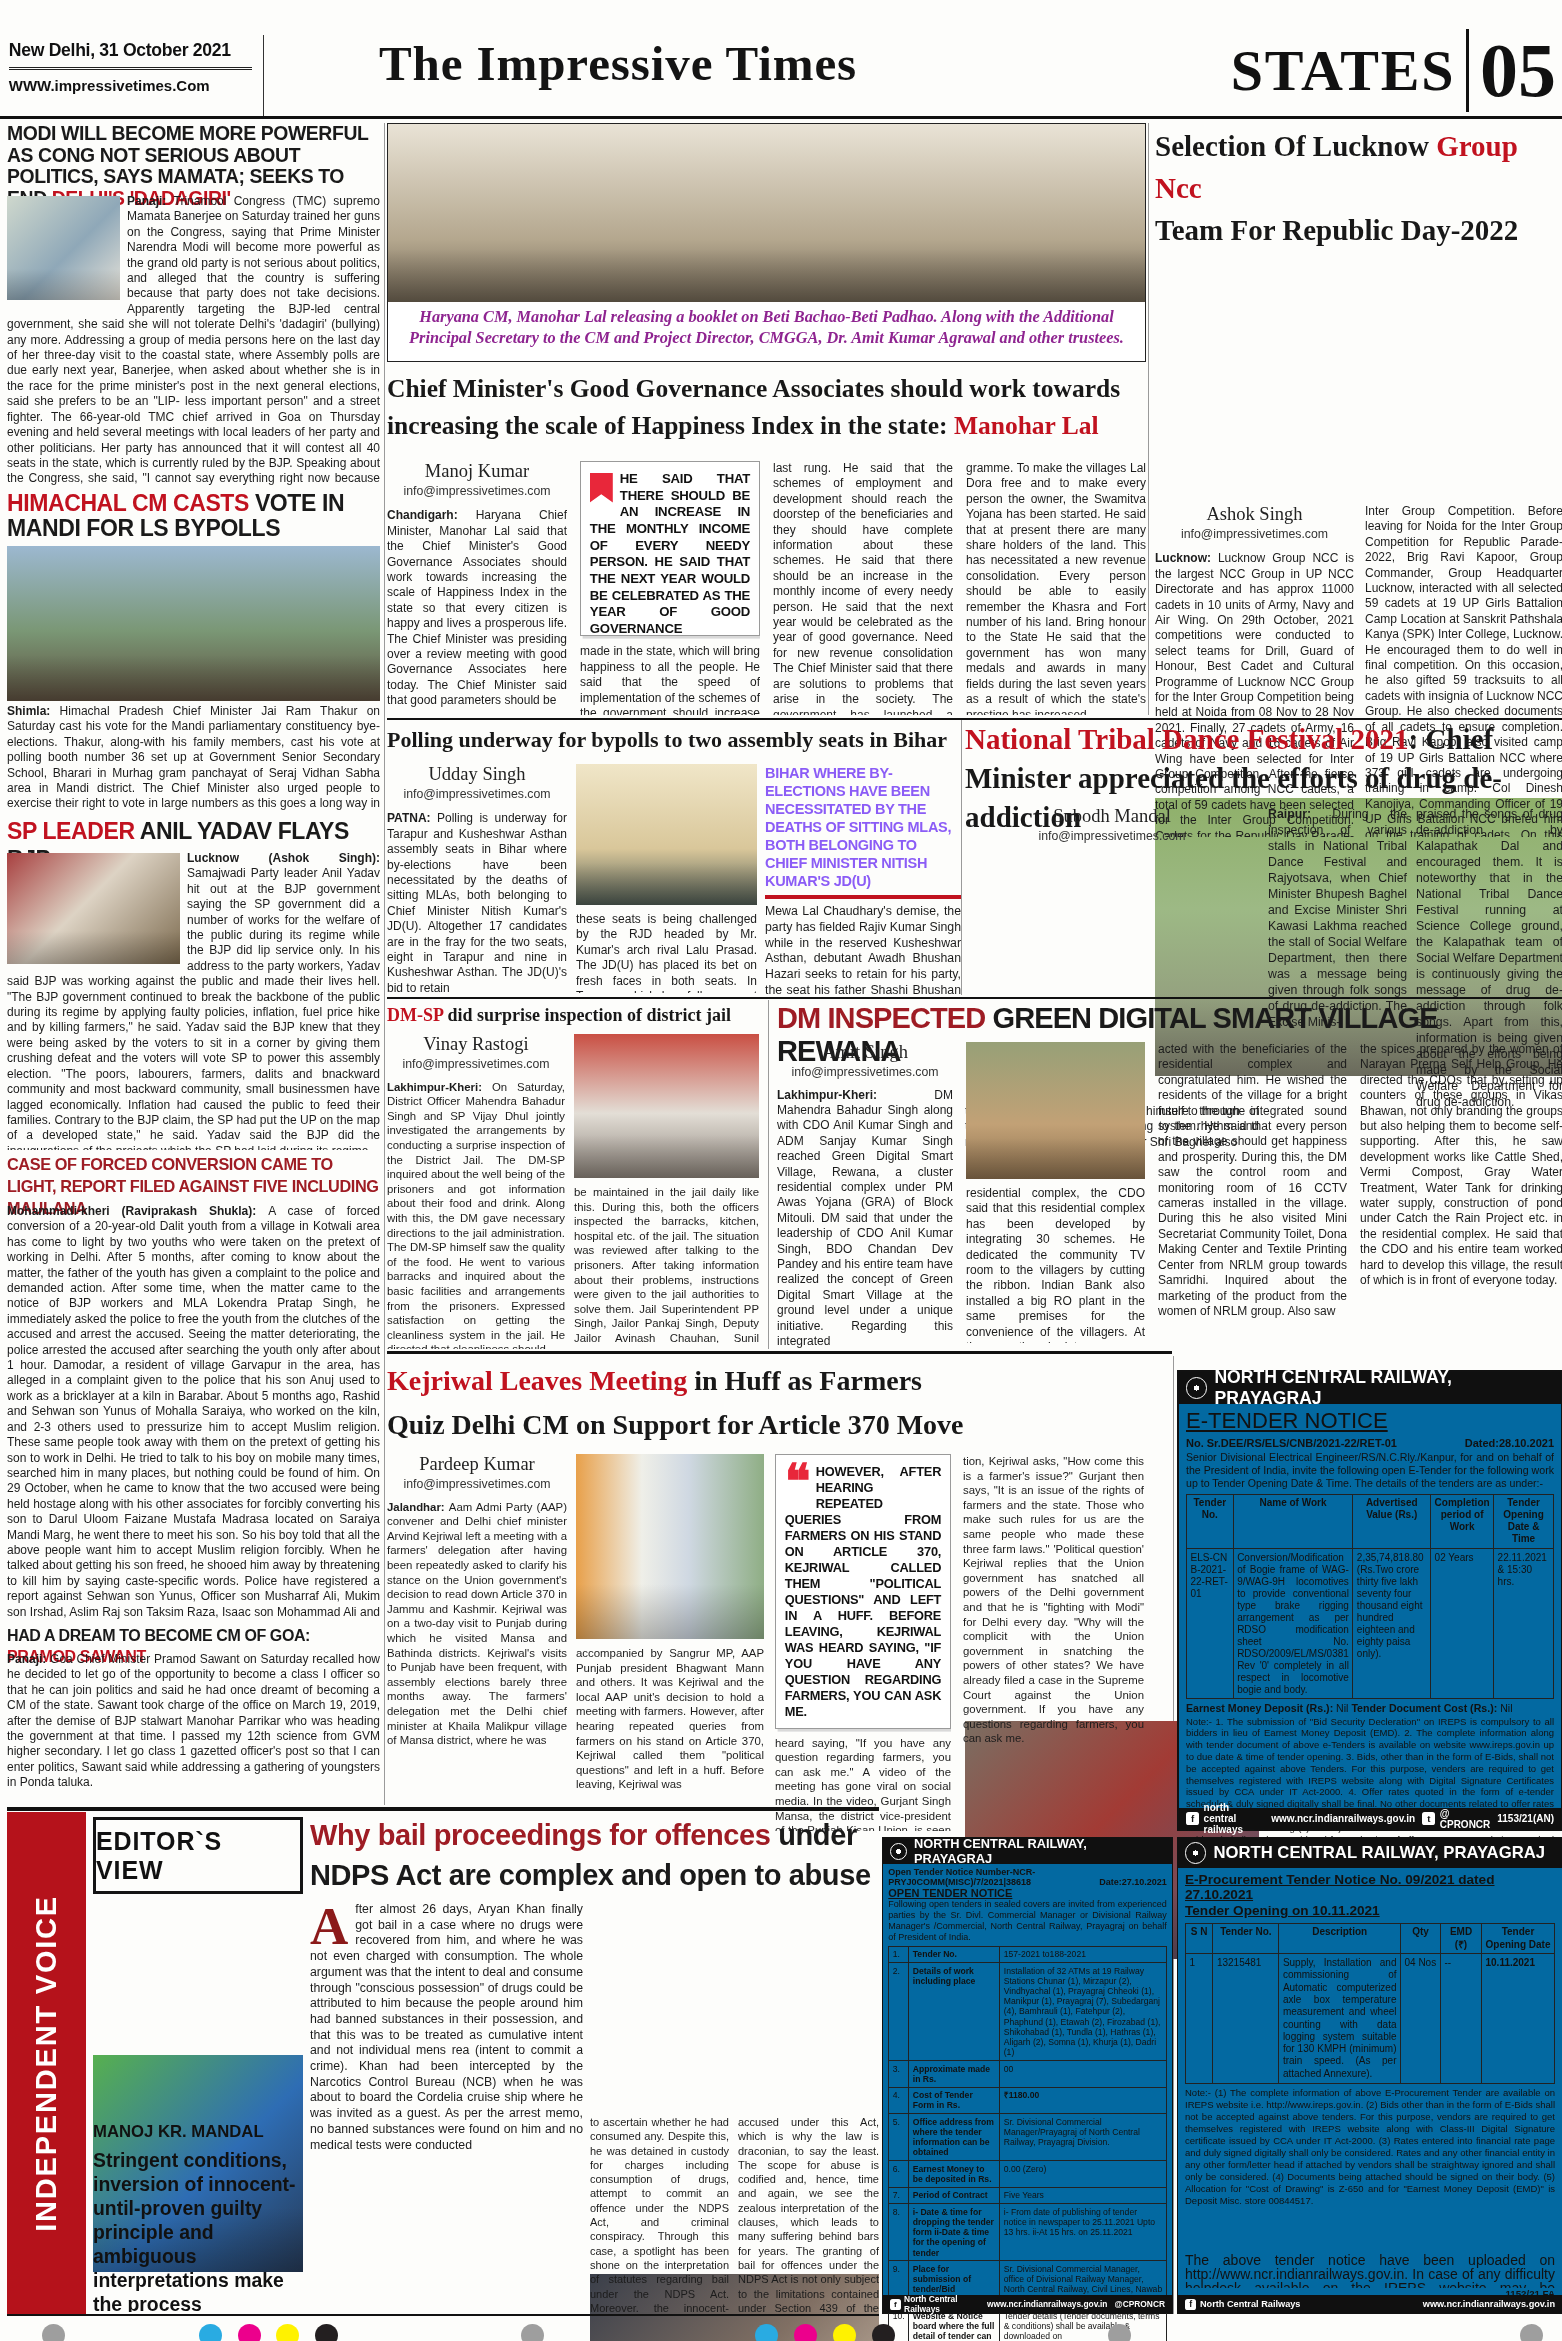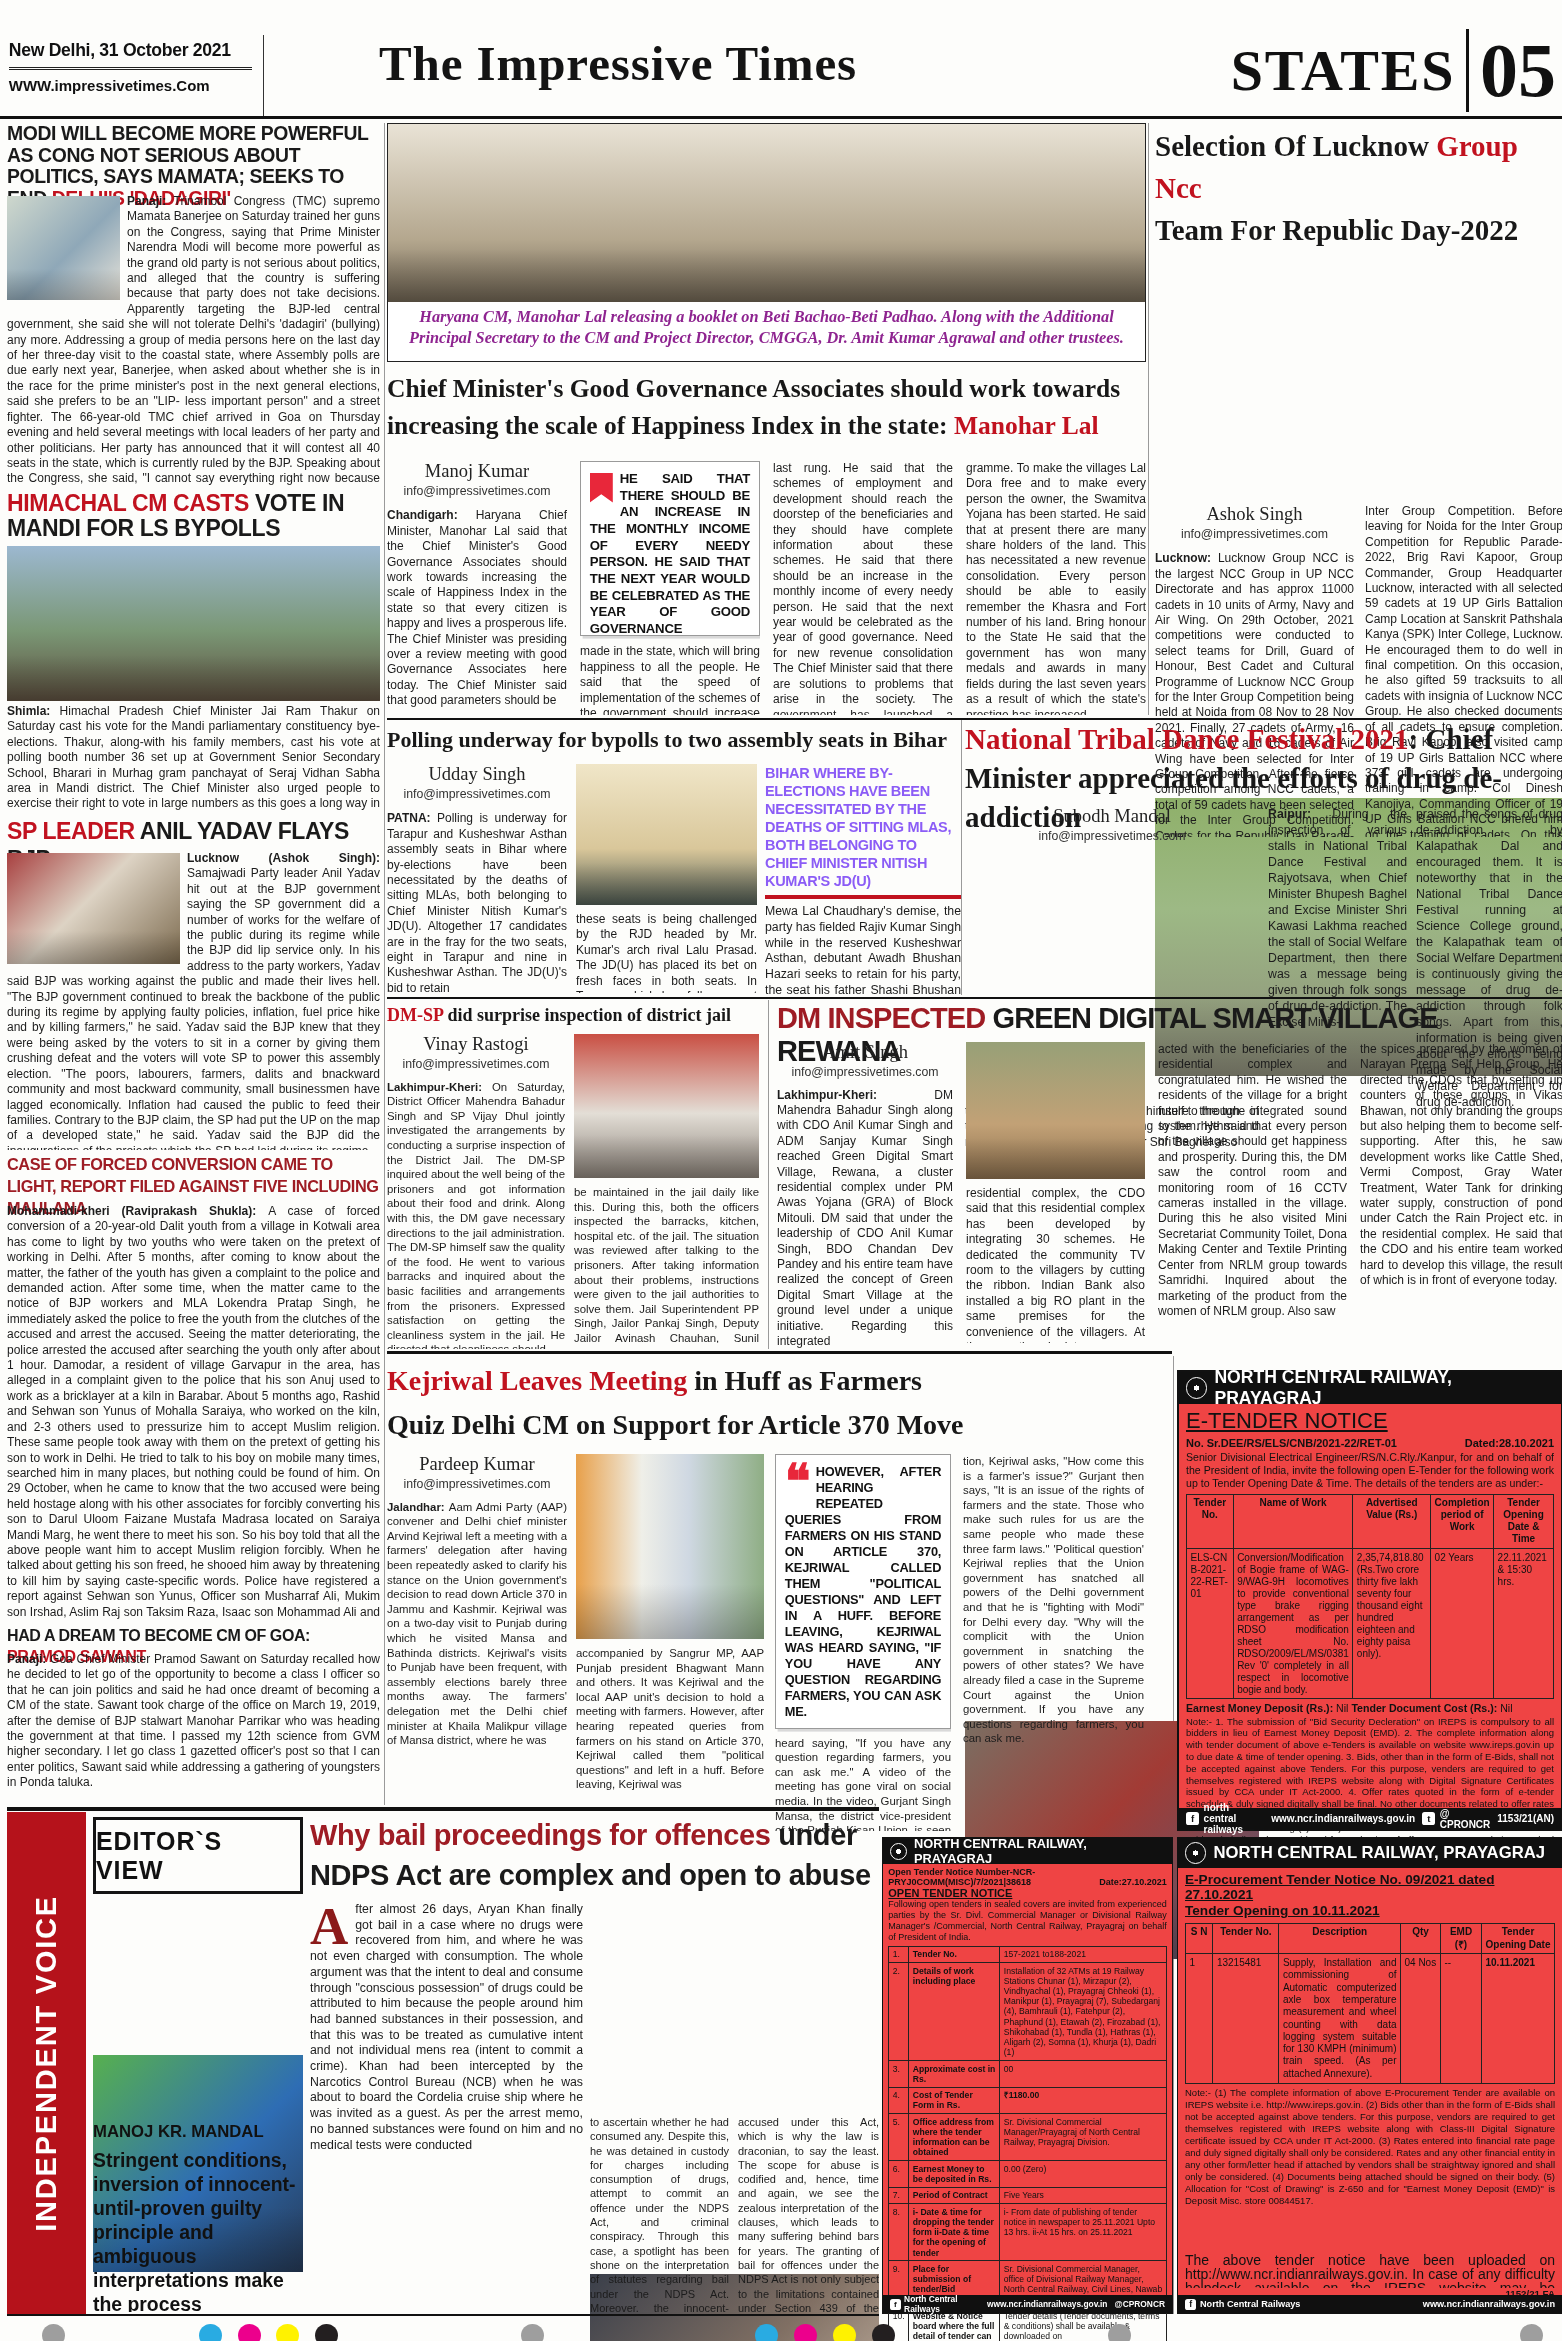--- a/index.html
+++ b/index.html
@@ -26,21 +26,21 @@
         clip-path:polygon(0 0,100% 0,100% 100%,50% 72%,0 100%)}
   .pq-quote{float:left;color:#e8273a;font-family:"Liberation Serif",serif;font-weight:700;
         font-size:48px;line-height:35px;margin-right:5.3px}
   .subhead{font-weight:700;font-size:14.5px;line-height:18px;letter-spacing:-0.3px;color:#8b5cf6}
   .red-rule{height:3.5px;background:#c1121f;margin:5.3px 0}
   .vr{background:#9a9a9a}
   .hr{background:#111}
   .dropcap{float:left;font-family:"Liberation Serif",serif;font-weight:700;font-size:53px;
         line-height:44px;color:#8b1a1a;padding:1.8px 7px 0 0}
   
-  .tender{border:2.2px solid #111;background:#ef4444}
+  .tender{border:2.2px solid #111;background:#0369a1}
   .tbar{background:#101010;color:#fff;display:flex;align-items:center;gap:7px;padding:0 7px;font-weight:700}
   .rlogo{flex:0 0 auto;width:19.4px;height:19.4px;border:1.8px solid #fff;border-radius:50%;
         background:radial-gradient(circle at 50% 50%, #fff 0 2.6px, transparent 2.6px)}
   .tender table{border-collapse:collapse;width:100%}
   .tender th,.tender td{border:1.1px solid #222;padding:2.6px 3.5px;vertical-align:top}
   .tender th{font-weight:700;text-align:center}
   .sicon{display:inline-flex;align-items:center;justify-content:center;width:13.2px;height:13.2px;
         background:#fff;color:#111;font-weight:700;font-size:9.7px;border-radius:2.6px;flex:0 0 auto}
   .dot{position:absolute;width:23px;height:23px;border-radius:50%}
   .capt{font-family:"Liberation Serif",serif;font-style:italic;font-weight:700;color:#8e2490;
@@ -344,21 +344,21 @@
               <td style="width:83px;font-weight:700">Tender No.</td>
               <td>157-2021 to188-2021</td>
             </tr>
         <tr>
               <td>2.</td>
               <td style="font-weight:700">Details of work including place</td>
               <td>Installation of 32 ATMs at 19 Railway Stations Chunar (1), Mirzapur (2), Vindhyachal (1), Prayagraj Chheoki (1), Manikpur (1), Prayagraj (7), Subedarganj (4), Bamhrauli (1), Fatehpur (2), Phaphund (1), Etawah (2), Firozabad (1), Shikohabad (1), Tundla (1), Hathras (1), Aligarh (2), Somna (1), Khurja (1), Dadri (1)</td>
             </tr>
         <tr>
               <td>3.</td>
-              <td style="font-weight:700">Approximate cost in Rs.</td>
+              <td style="font-weight:700">Approximate made in Rs.</td>
               <td>00</td>
             </tr>
         <tr>
               <td>4.</td>
               <td style="font-weight:700">Cost of Tender Form in Rs.</td>
               <td style="font-weight:700">₹1180.00</td>
             </tr>
         <tr>
               <td>5.</td>
               <td style="font-weight:700">Office address from where the tender information can be obtained</td>

